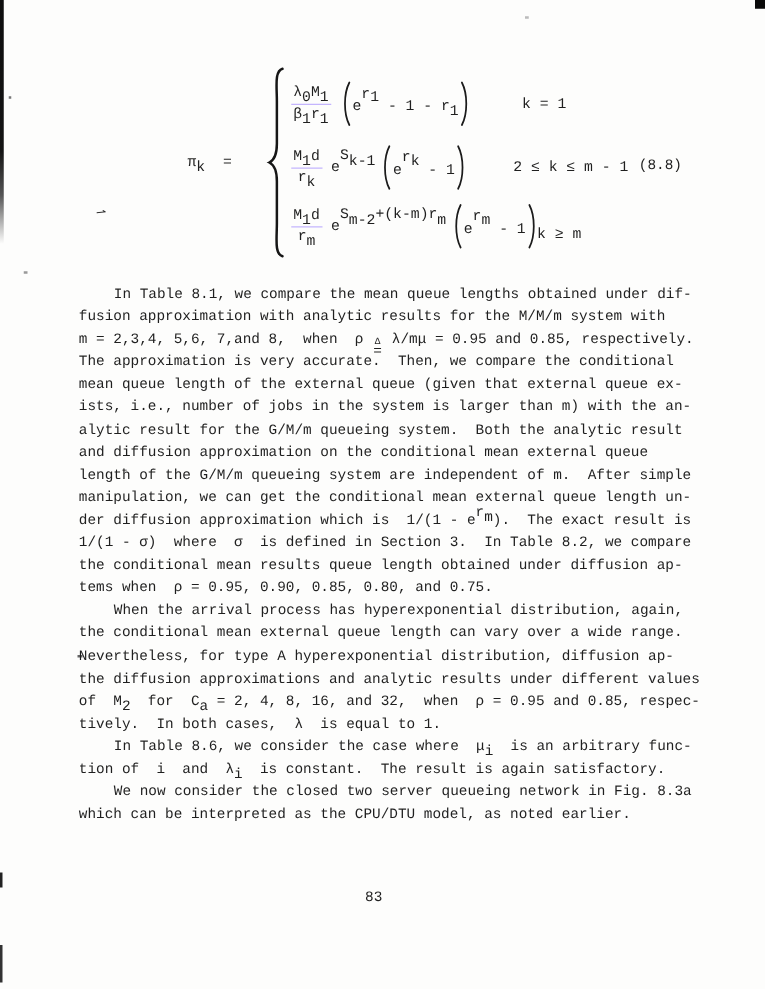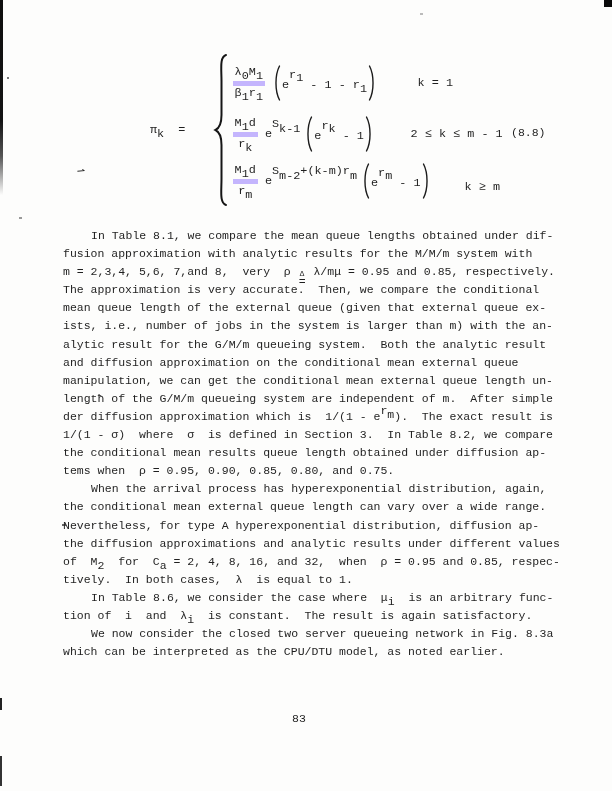--- a/index.html
+++ b/index.html
@@ -25,30 +25,30 @@
   
   #equation{position:absolute;left:150px;top:54px;height:152px;
     display:flex;align-items:center;font-size:11.8px;line-height:14px;}
   .lhs{margin-right:12px;white-space:pre;}
   .brace-wrap{width:18px;height:154px;flex:none;margin-right:3px;}
   .cases{display:flex;flex-direction:column;padding-top:4px;}
   .crow{position:relative;display:flex;align-items:center;height:46px;}
   .crow1{margin-bottom:5px;}
   .crow2{margin-bottom:1px;}
   .frac{display:inline-flex;flex-direction:column;align-items:center;margin-right:7px;flex:none;}
-  .frac .num{border-bottom:5px solid #c4b5fd;padding:0 2px 2px;line-height:13px;white-space:pre;}
+  .frac .num{border-bottom:1px solid #c4b5fd;padding:0 2px 2px;line-height:13px;white-space:pre;}
   .frac .den{padding-top:1px;line-height:13px;white-space:pre;}
   .pre{margin-right:4px;white-space:pre;}
   .pre:empty{display:none;}
   .pgroup{display:flex;align-items:center;flex:none;}
   .pinner{margin:0 1px;position:relative;top:2px;white-space:pre;}
   .cond{position:absolute;white-space:pre;}
   .crow1 .cond{left:185px;}
   .crow2 .cond{left:178px;}
-  .crow3 .cond{left:232px;margin-top:11px;}
+  .crow3 .cond{left:197px;margin-top:11px;}
   #eq-number{position:absolute;left:511px;top:126px;font-size:11.5px;}
   
   .seg{position:relative;display:inline-block;white-space:pre;}
   .stk{display:inline-flex;flex-direction:column;align-items:center;
     vertical-align:-1px;line-height:1;padding:0 1px;}
   .stk-t{font-size:7.5px;line-height:6px;}
   .stk-b{font-size:1em;line-height:9px;}
   
   #body-text{position:absolute;left:63px;top:227px;width:520px;font-size:11.5px;}
   .tline{white-space:pre;height:18.1px;line-height:18.1px;}
@@ -145,28 +145,28 @@
       <span class="cond">k ≥ m</span>
     </span>
 
   </span>
 </div>
 <div id="eq-number">(8.8)</div>
 
 <div id="body-text">
     <div class="tline ind">In Table 8.1, we compare the mean queue lengths obtained under dif-</div>
     <div class="tline">fusion approximation with analytic results for the M/M/m system with</div>
-    <div class="tline"><span class="seg">m = 2,3,4, 5,6, 7,and 8,  very  ρ </span><span class="stk"><span class="stk-t">Δ</span><span class="stk-b">=</span></span><span class="seg"> λ/mμ = 0.95 and 0.85, respectively.</span></div>
+    <div class="tline"><span class="seg">m = 2,3,4, 5,6, 7,and 8,  when  ρ </span><span class="stk"><span class="stk-t">Δ</span><span class="stk-b">=</span></span><span class="seg"> λ/mμ = 0.95 and 0.85, respectively.</span></div>
     <div class="tline">The approximation is very accurate.  Then, we compare the conditional</div>
     <div class="tline">mean queue length of the external queue (given that external queue ex-</div>
     <div class="tline">ists, i.e., number of jobs in the system is larger than m) with the an-</div>
     <div class="tline">alytic result for the G/M/m queueing system.  Both the analytic result</div>
     <div class="tline">and diffusion approximation on the conditional mean external queue</div>
+    <div class="tline">lengtħ of the G/M/m queueing system are independent of m.  After simple</div>
     <div class="tline">manipulation, we can get the conditional mean external queue length un-</div>
-    <div class="tline">lengtħ of the G/M/m queueing system are independent of m.  After simple</div>
     <div class="tline"><span class="seg">der diffusion approximation which is  1/(1 - e</span><span class="seg" style="top: -6px;">r</span><span class="seg" style="top: -2px;">m</span><span class="seg">).  The exact result is</span></div>
     <div class="tline">1/(1 - σ)  where  σ  is defined in Section 3.  In Table 8.2, we compare</div>
     <div class="tline">the conditional mean results queue length obtained under diffusion ap-</div>
     <div class="tline">tems when  ρ = 0.95, 0.90, 0.85, 0.80, and 0.75.</div>
     <div class="tline ind">When the arrival process has hyperexponential distribution, again,</div>
     <div class="tline">the conditional mean external queue length can vary over a wide range.</div>
     <div class="tline">Nevertheless, for type A hyperexponential distribution, diffusion ap-</div>
     <div class="tline">the diffusion approximations and analytic results under different values</div>
     <div class="tline"><span class="seg">of  M</span><span class="seg" style="top: 4px;">2</span><span class="seg">  for  C</span><span class="seg" style="top: 4px;">a</span><span class="seg"> = 2, 4, 8, 16, and 32,  when  ρ = 0.95 and 0.85, respec-</span></div>
     <div class="tline">tively.  In both cases,  λ  is equal to 1.</div>

